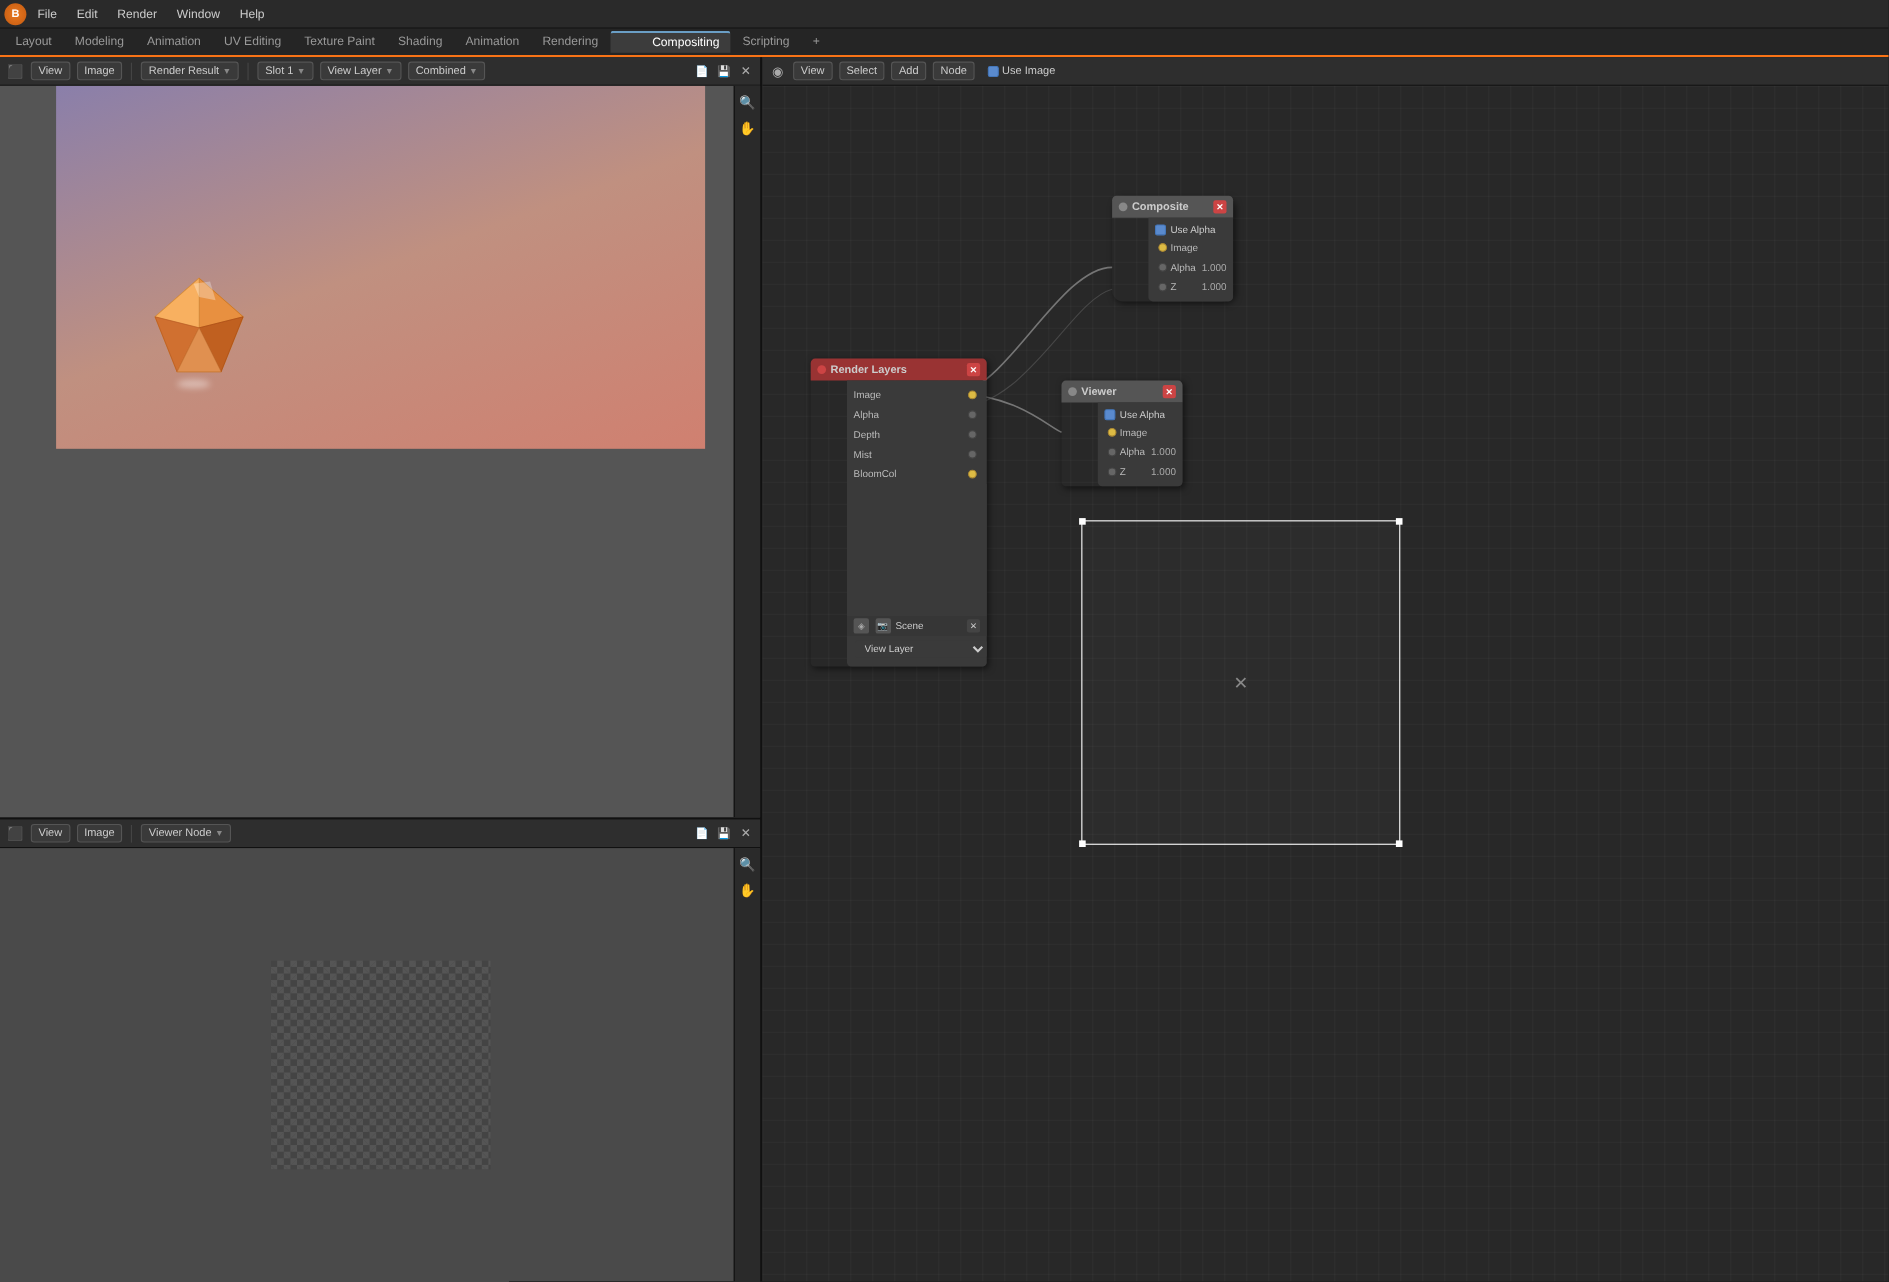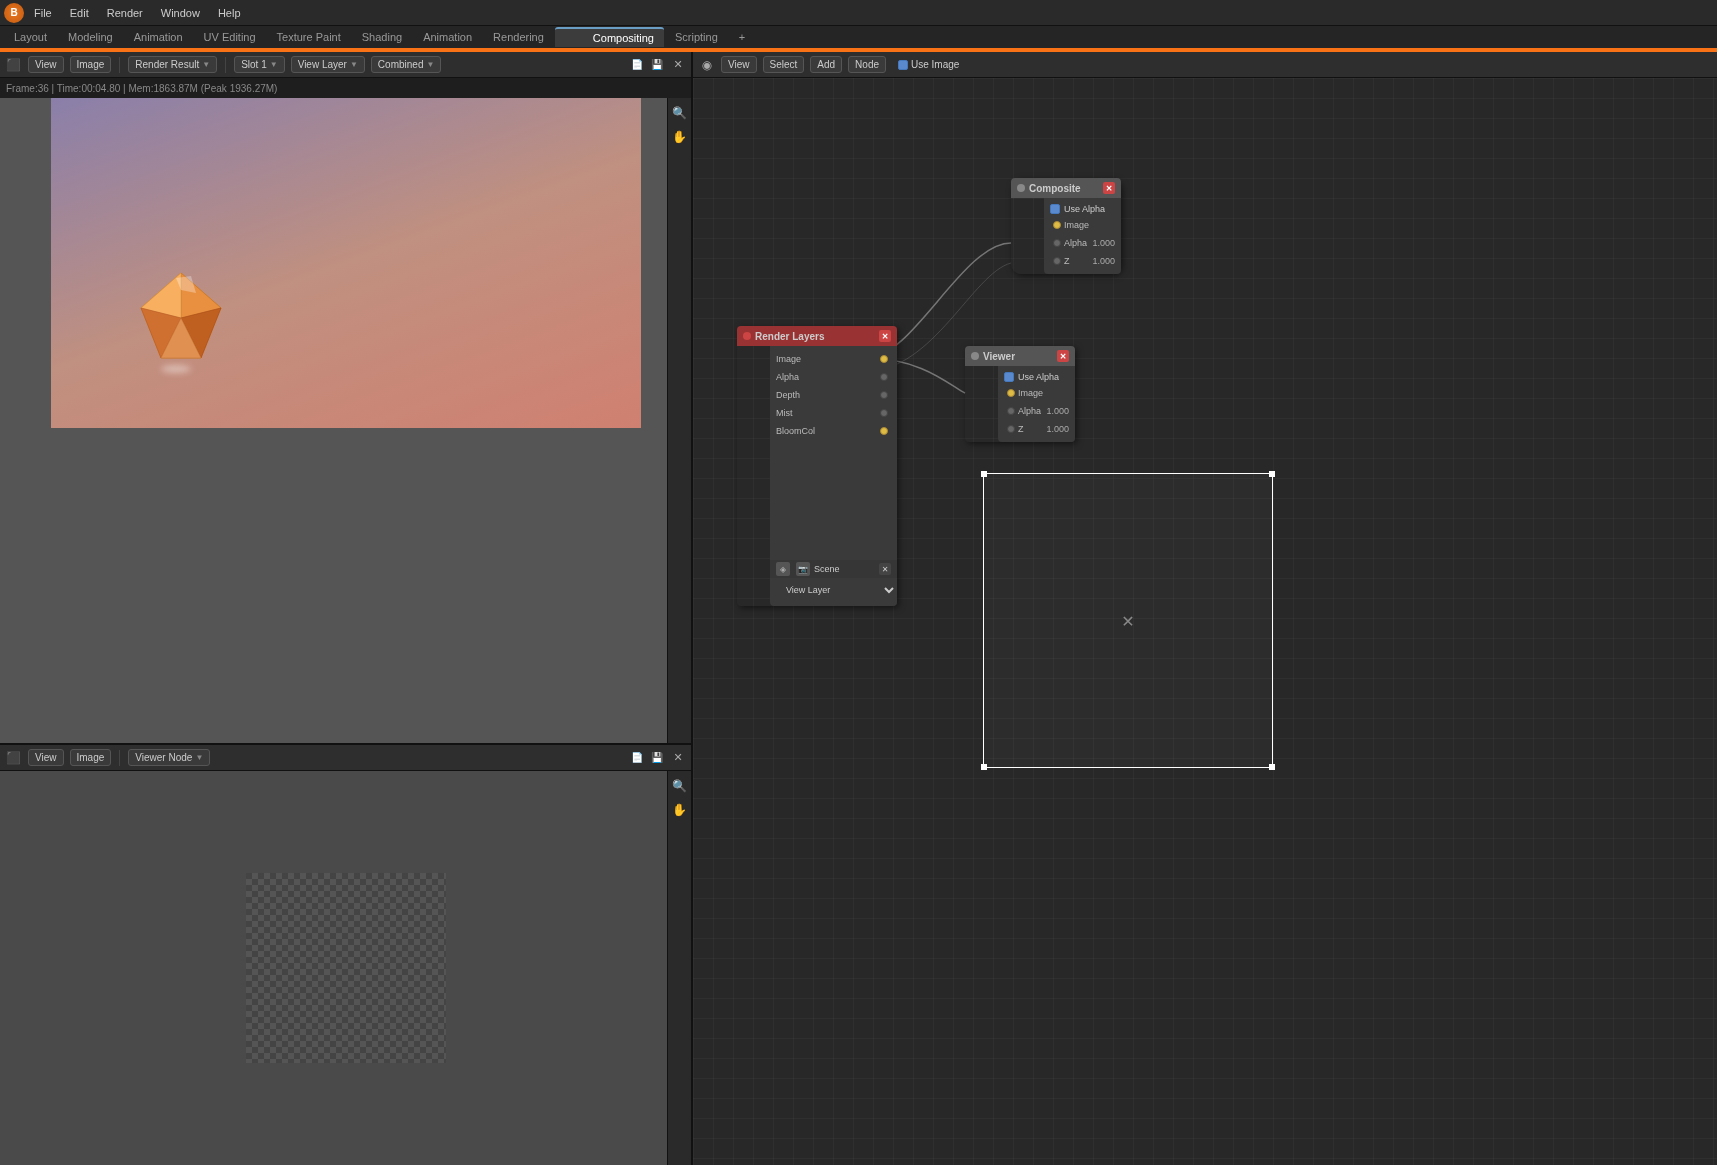--- a/index.html
+++ b/index.html
@@ -32,21 +32,21 @@
     }
 
     
     .workspace-tabs {
       height: 26px;
       background: #252525;
       display: flex;
       align-items: center;
       padding: 0 4px;
       gap: 1px;
-      border-bottom: 4px solid #f97316;
+      border-bottom: 2px solid #f97316;
     }
     .ws-tab {
       padding: 3px 10px;
       color: #999;
       cursor: pointer;
       font-size: 11px;
       border-radius: 3px 3px 0 0;
     }
     .ws-tab.active { background: #3c3c3c; color: #fff; border-top: 2px solid #6a9ec5; padding-left: 38px; }
 
@@ -467,23 +467,20 @@
         <div class="dropdown-btn">
           <span>Combined</span>
           <span class="arrow">▼</span>
         </div>
         <div class="header-spacer"></div>
         <div class="file-icon">📄</div>
         <div class="file-icon">💾</div>
         <div class="close-btn">✕</div>
       </div>
 
-      <div class="status-bar">
-        <span>Frame:36 | Time:00:04.80 | Mem:1863.87M (Peak 1936.27M)</span>
-      </div>
 
       <div class="image-canvas">
 
         <div class="render-image">
 
           <svg width="120" height="100" style="position:absolute;bottom:60px;left:70px;">
 
             <polygon points="60,5 100,40 80,90 40,90 20,40" fill="#f0a050" stroke="#d08030" stroke-width="1"></polygon>
             <polygon points="60,5 100,40 60,50" fill="#e89040" stroke="#c07020" stroke-width="0.5"></polygon>
             <polygon points="60,5 20,40 60,50" fill="#f8b060" stroke="#d09040" stroke-width="0.5"></polygon>

